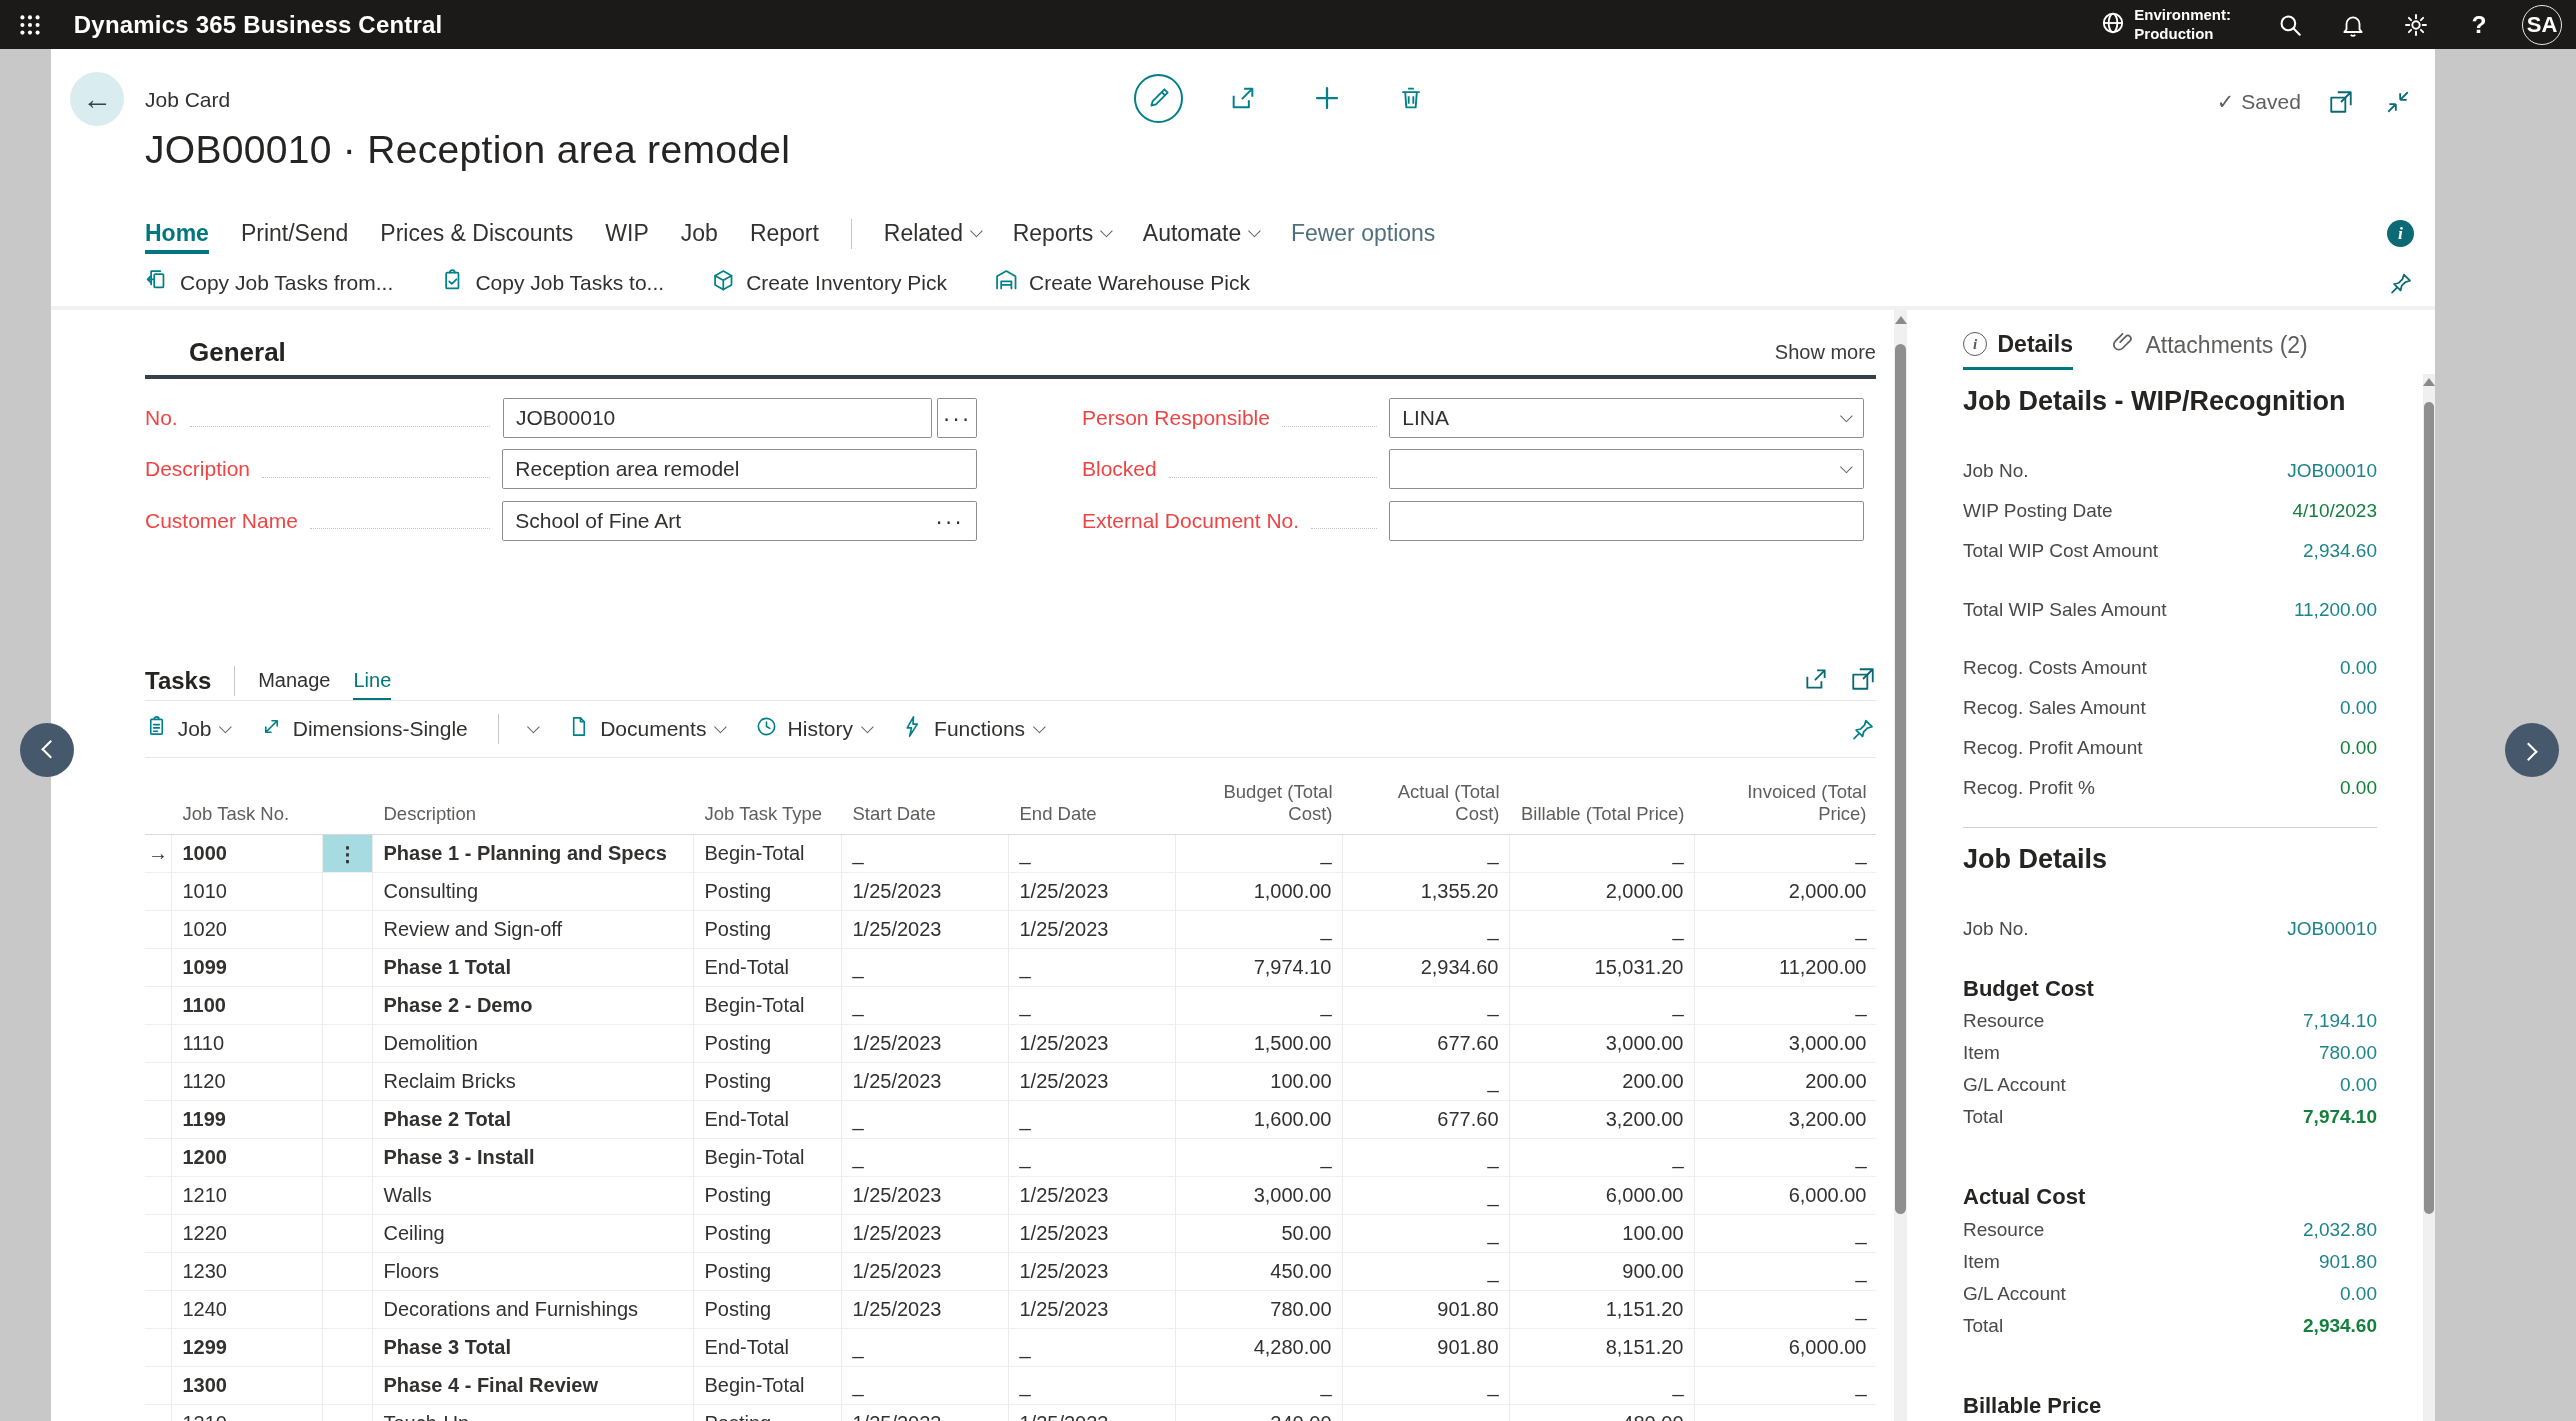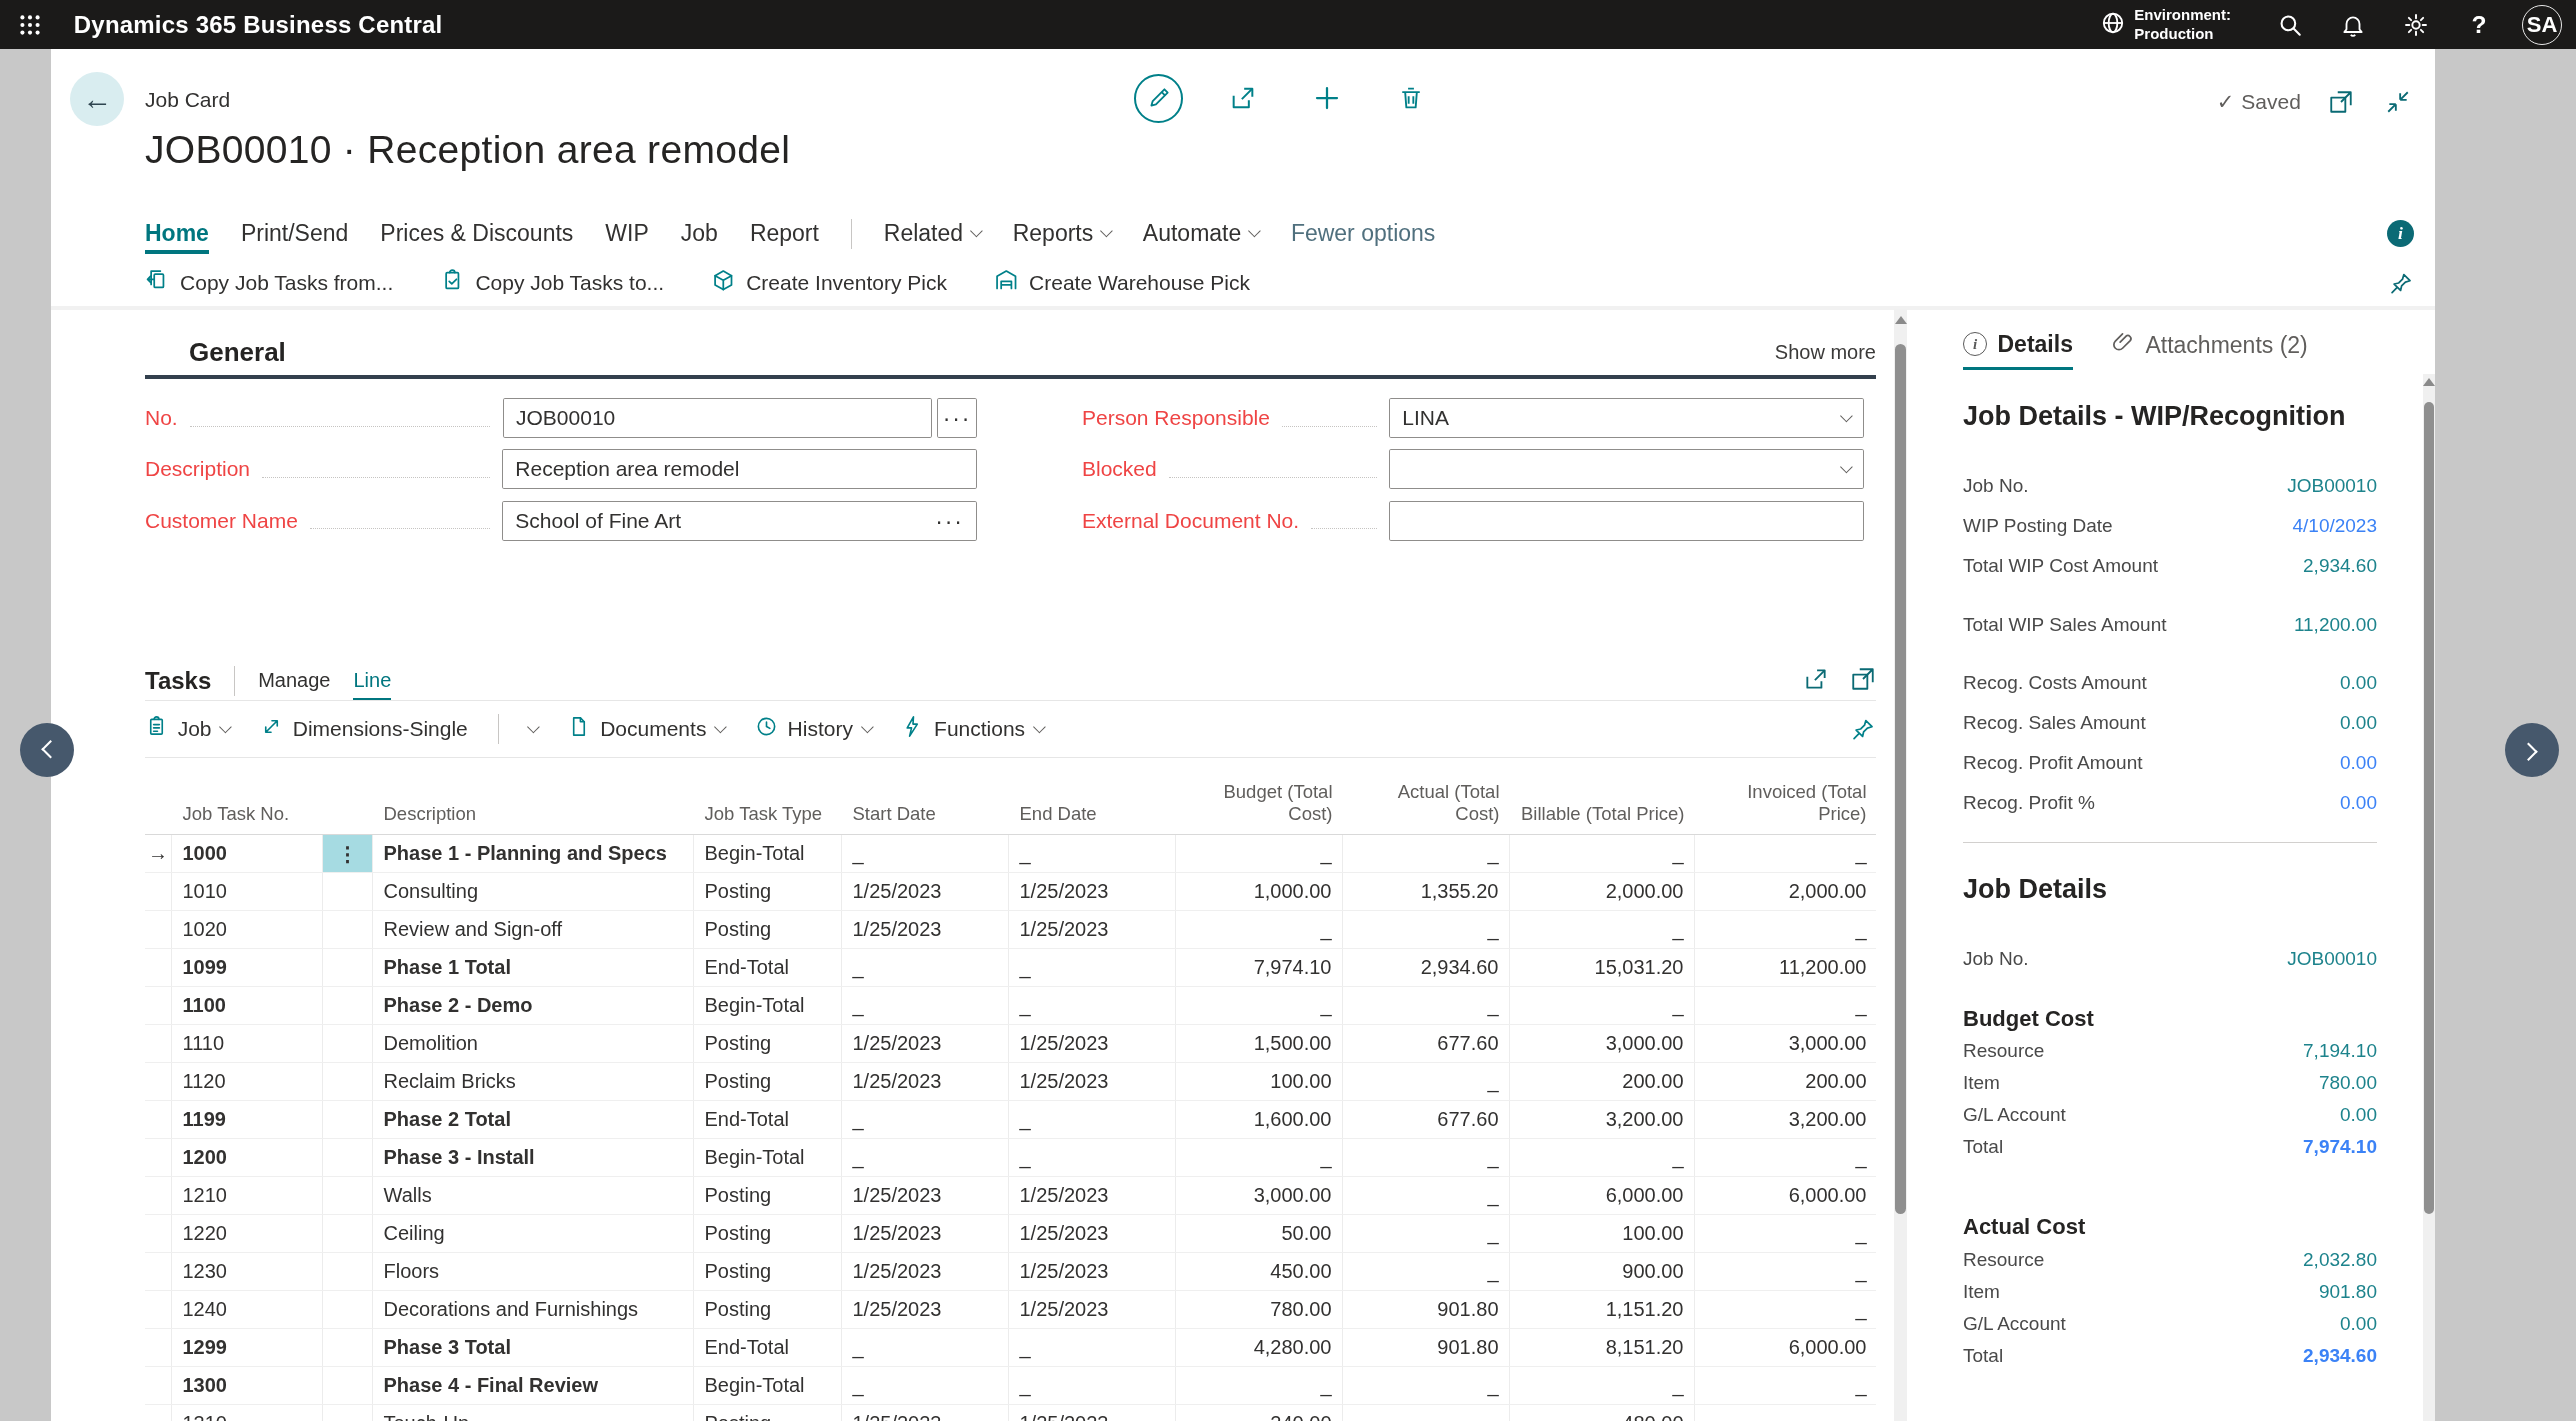--- a/index.html
+++ b/index.html
@@ -89,25 +89,25 @@
   .c-arrow { justify-content:center; padding:0 !important; font-size:22px; }
   .c-menu { justify-content:center; padding:0 !important; }
   .selcell { background:#a6dbe2; color:#17444b; font-size:21px; font-weight:700; }
 
   
   .details { position:absolute; left:1912px; top:272px; width:414px; }
   .ptabs { display:flex; gap:39px; height:49px; align-items:stretch; }
   .ptab { display:flex; align-items:center; gap:10.5px; font-size:23px; color:#605e5c; cursor:pointer; }
   .ptab.active { color:#252423; font-weight:700; border-bottom:3.5px solid #00767f; }
   .icircle { width:24px; height:24px; border:1.8px solid #5a5a5a; border-radius:50%; display:flex; align-items:center; justify-content:center; font-size:15px; font-style:italic; font-weight:700; color:#5a5a5a; font-family:"Liberation Serif",serif; flex:none; }
-  .pheading { margin-top:27px; margin-bottom:30px; font-size:27px; font-weight:700; color:#252423; height:39px; display:flex; align-items:center; }
+  .pheading { margin-top:12px; margin-bottom:30px; font-size:27px; font-weight:700; color:#252423; height:39px; display:flex; align-items:center; }
   .prow { display:flex; justify-content:space-between; align-items:center; height:40px; font-size:19px; }
   .prow.small { height:32px; }
   .prow .plabel { color:#494949; }
-  .prow .pval { color:#3b82f6; }
+  .prow .pval { color:#15803d; }
   .prow .pval.link { color:#1d838c; }
   .prow .pval.bold { font-weight:700; }
   .pgap { height:18.5px; } .pgap2 { height:24.6px; }
   .pdivider { border-top:0.9px solid #d2d0ce; margin-top:19.3px; }
   .psub { margin-top:23px; height:33px; display:flex; align-items:center; font-size:22px; font-weight:700; color:#252423; }
 
   
   .vscroll { position:absolute; width:13px; background:#f0f0f0; }
   .vthumb { position:absolute; left:0.9px; width:11.4px; background:#8f8f8f; border-radius:6.2px; }
   .varrow { position:absolute; left:50%; transform:translateX(-50%); width:0; height:0; border-left:6.2px solid transparent; border-right:6.2px solid transparent; border-bottom:8px solid #8a8a8a; }

